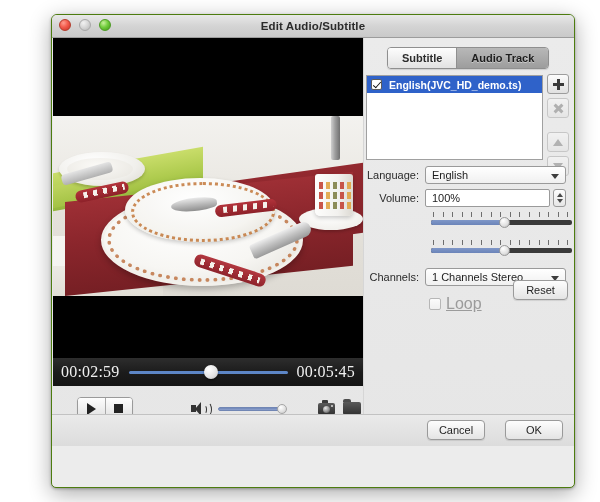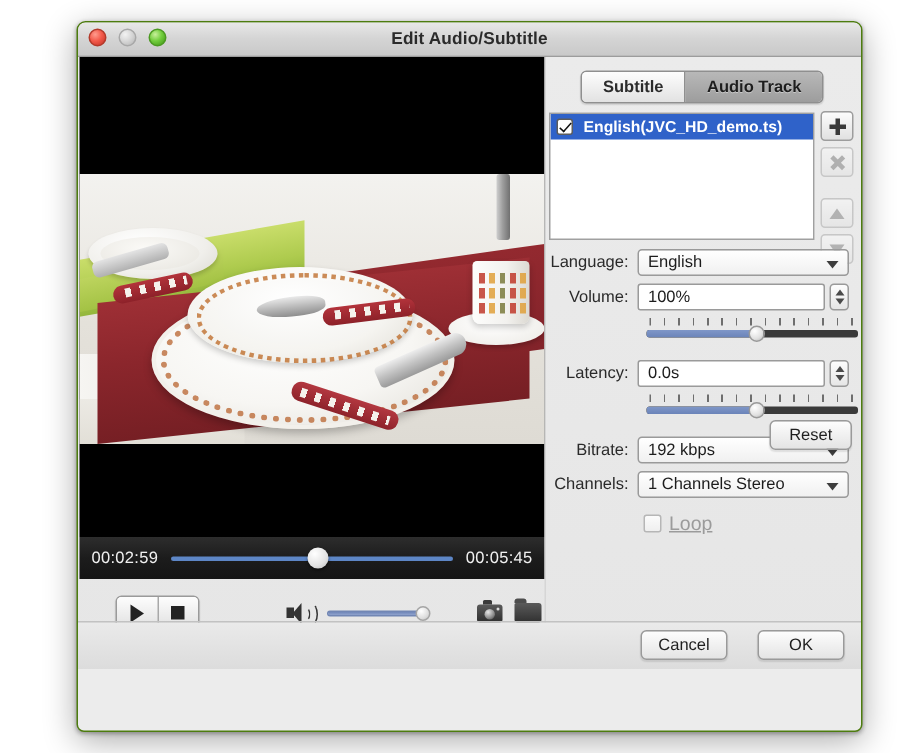--- a/index.html
+++ b/index.html
@@ -275,22 +275,22 @@
     width: 310px;
     height: 28px;
     background: linear-gradient(to bottom, #2d2d2d 0%, #1c1c1c 50%, #151515 100%);
     display: flex;
     align-items: center;
     box-sizing: border-box;
     padding: 0 8px;
   }
   .tcode {
     color: #f0f0f0;
-    font-size: 11px;
-    font-family: Liberation Sans, sans-serif;
+    font-size: 16px;
+    font-family: Liberation Serif, serif;
     letter-spacing: 0.2px;
     white-space: nowrap;
   }
   #scrub-track {
     position: relative;
     flex: 1;
     height: 14px;
     margin: 0 9px;
   }
   #scrub-line {
@@ -713,21 +713,21 @@
   }
   #loop-cb {
     width: 12px; height: 12px;
     border: 1px solid #b6b6b6;
     border-radius: 2px;
     background: linear-gradient(to bottom, #fbfbfb, #efefef);
     margin-right: 5px;
     box-sizing: border-box;
   }
   #loop-label {
-    font-size: 13px;
+    font-size: 16px;
     color: #9b9b9b;
     text-decoration: underline;
   }
   #reset-btn {
     position: absolute;
     left: 149px;
     top: 242px;
     width: 55px;
     height: 20px;
     border: 1px solid #9a9a9a;
@@ -935,45 +935,30 @@
         </div>
 
         <div class="slider-row">
           <div class="ticks"></div>
           <div class="strack">
             <div class="sfill" style="width:52%"></div>
           </div>
           <div class="sknob" style="left:calc(52% - 5px)"></div>
         </div>
 
-        <div class="frow">
-          <div class="flabel">Latency:</div>
-          <div class="textfield">0.0s</div>
-          <div class="stepper">
-            <span class="st-arr up"></span>
-            <span class="st-arr down"></span>
-          </div>
-        </div>
 
         <div class="slider-row">
           <div class="ticks"></div>
           <div class="strack">
             <div class="sfill" style="width:52%"></div>
           </div>
           <div class="sknob" style="left:calc(52% - 5px)"></div>
         </div>
 
 
-        <div class="frow">
-          <div class="flabel">Bitrate:</div>
-          <div class="combo">
-            <span>192 kbps</span>
-            <span class="caret"></span>
-          </div>
-        </div>
 
         <div class="frow">
           <div class="flabel">Channels:</div>
           <div class="combo">
             <span>1 Channels Stereo</span>
             <span class="caret"></span>
           </div>
         </div>
 
         <div id="loop-row">

